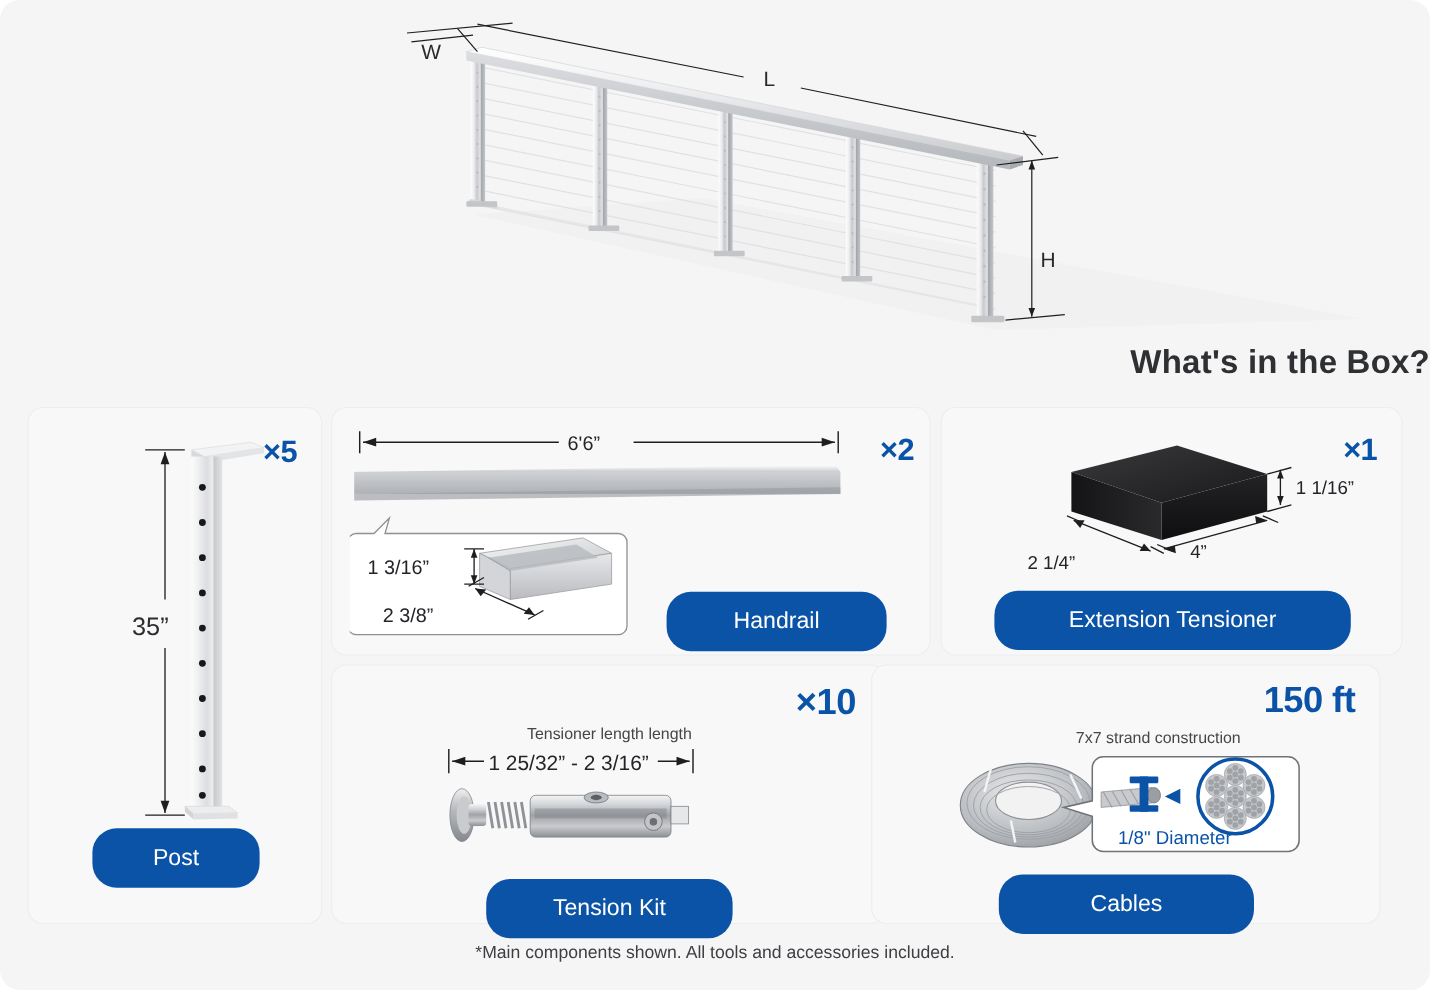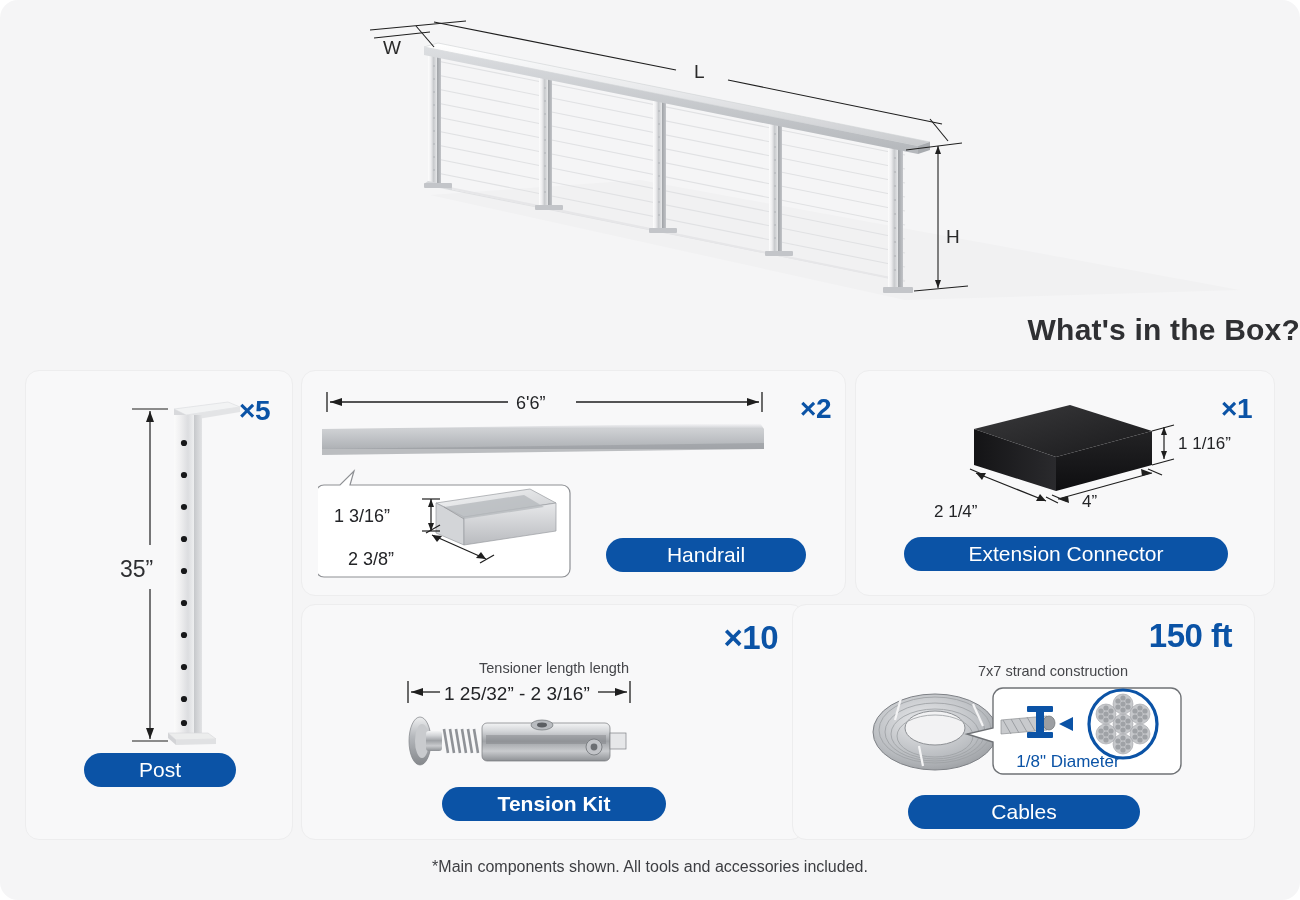--- a/index.html
+++ b/index.html
@@ -72,21 +72,21 @@
 
   .pill {
     position: absolute;
     background: #0b53a6;
     color: #ffffff;
     border-radius: 22px;
     font-size: 21px;
     text-align: center;
     line-height: 34px;
     height: 34px;
-    padding: 0 0;
+    padding: 10px 0;
     white-space: nowrap;
   }
 
   .note {
     position: absolute;
     font-size: 14.5px;
     color: #45464a;
     text-align: center;
     white-space: nowrap;
   }
@@ -439,21 +439,21 @@
       <g stroke="#1e1e1e" stroke-width="1.2" fill="none">
         <line x1="84" y1="86" x2="98" y2="92"></line>
         <line x1="160" y1="114" x2="172" y2="120"></line>
         <line x1="90" y1="90" x2="160" y2="118"></line>
         <polygon points="90,90 100,90 96,97" fill="#1e1e1e" stroke="none"></polygon>
         <polygon points="160,118 150,118 154,111" fill="#1e1e1e" stroke="none"></polygon>
       </g>
       <text x="48" y="134" font-family="Liberation Sans, sans-serif" font-size="17" fill="#232427">2 1/4”</text>
     </svg>
 
-    <div class="pill" style="left:48px; top:166px; width:324px;">Extension Connector</div>
+    <div class="pill" style="left:48px; top:166px; width:324px;">Extension Tensioner</div>
   </div>
 
   <div class="card card-tension">
     <div class="count count-big" style="right:26px; top:14px;">×10</div>
 
     <div class="note" style="left:0; top:55px; width:504px;">Tensioner length length</div>
 
     <svg class="fig" style="left:100px; top:74px;" width="320" height="130" viewBox="0 0 320 130" xmlns="http://www.w3.org/2000/svg">
       <defs>
         <linearGradient id="steel" x1="0" y1="0" x2="0" y2="1">
@@ -498,21 +498,21 @@
 
       <ellipse cx="140" cy="46" rx="11" ry="5" fill="#b9bcc0" stroke="#6f7276" stroke-width="0.7"></ellipse>
       <ellipse cx="140" cy="46" rx="5" ry="2.4" fill="#5c5f63"></ellipse>
 
       <circle cx="192" cy="68" r="8" fill="#c2c4c8" stroke="#6f7276" stroke-width="0.8"></circle>
       <circle cx="192" cy="68" r="3.4" fill="#6b6e72"></circle>
 
       <rect x="208" y="54" width="16" height="16" fill="#e6e7e9" stroke="#7f8286" stroke-width="0.7"></rect>
     </svg>
 
-    <div class="pill" style="left:140px; top:182px; width:224px;font-weight:bold;">Tension Kit</div>
+    <div class="pill" style="left:140px; top:194px; width:224px;">Tension Kit</div>
   </div>
 
   <div class="card card-cables">
     <div class="count count-big" style="right:22px; top:12px;">150 ft</div>
 
     <div class="note" style="left:110px; top:58px; width:300px;">7x7 strand construction</div>
 
     <svg class="fig" style="left:58px; top:75px;" width="360" height="110" viewBox="0 0 360 110" xmlns="http://www.w3.org/2000/svg">
       <defs>
         <radialGradient id="coil" cx="0.42" cy="0.36" r="0.8">

